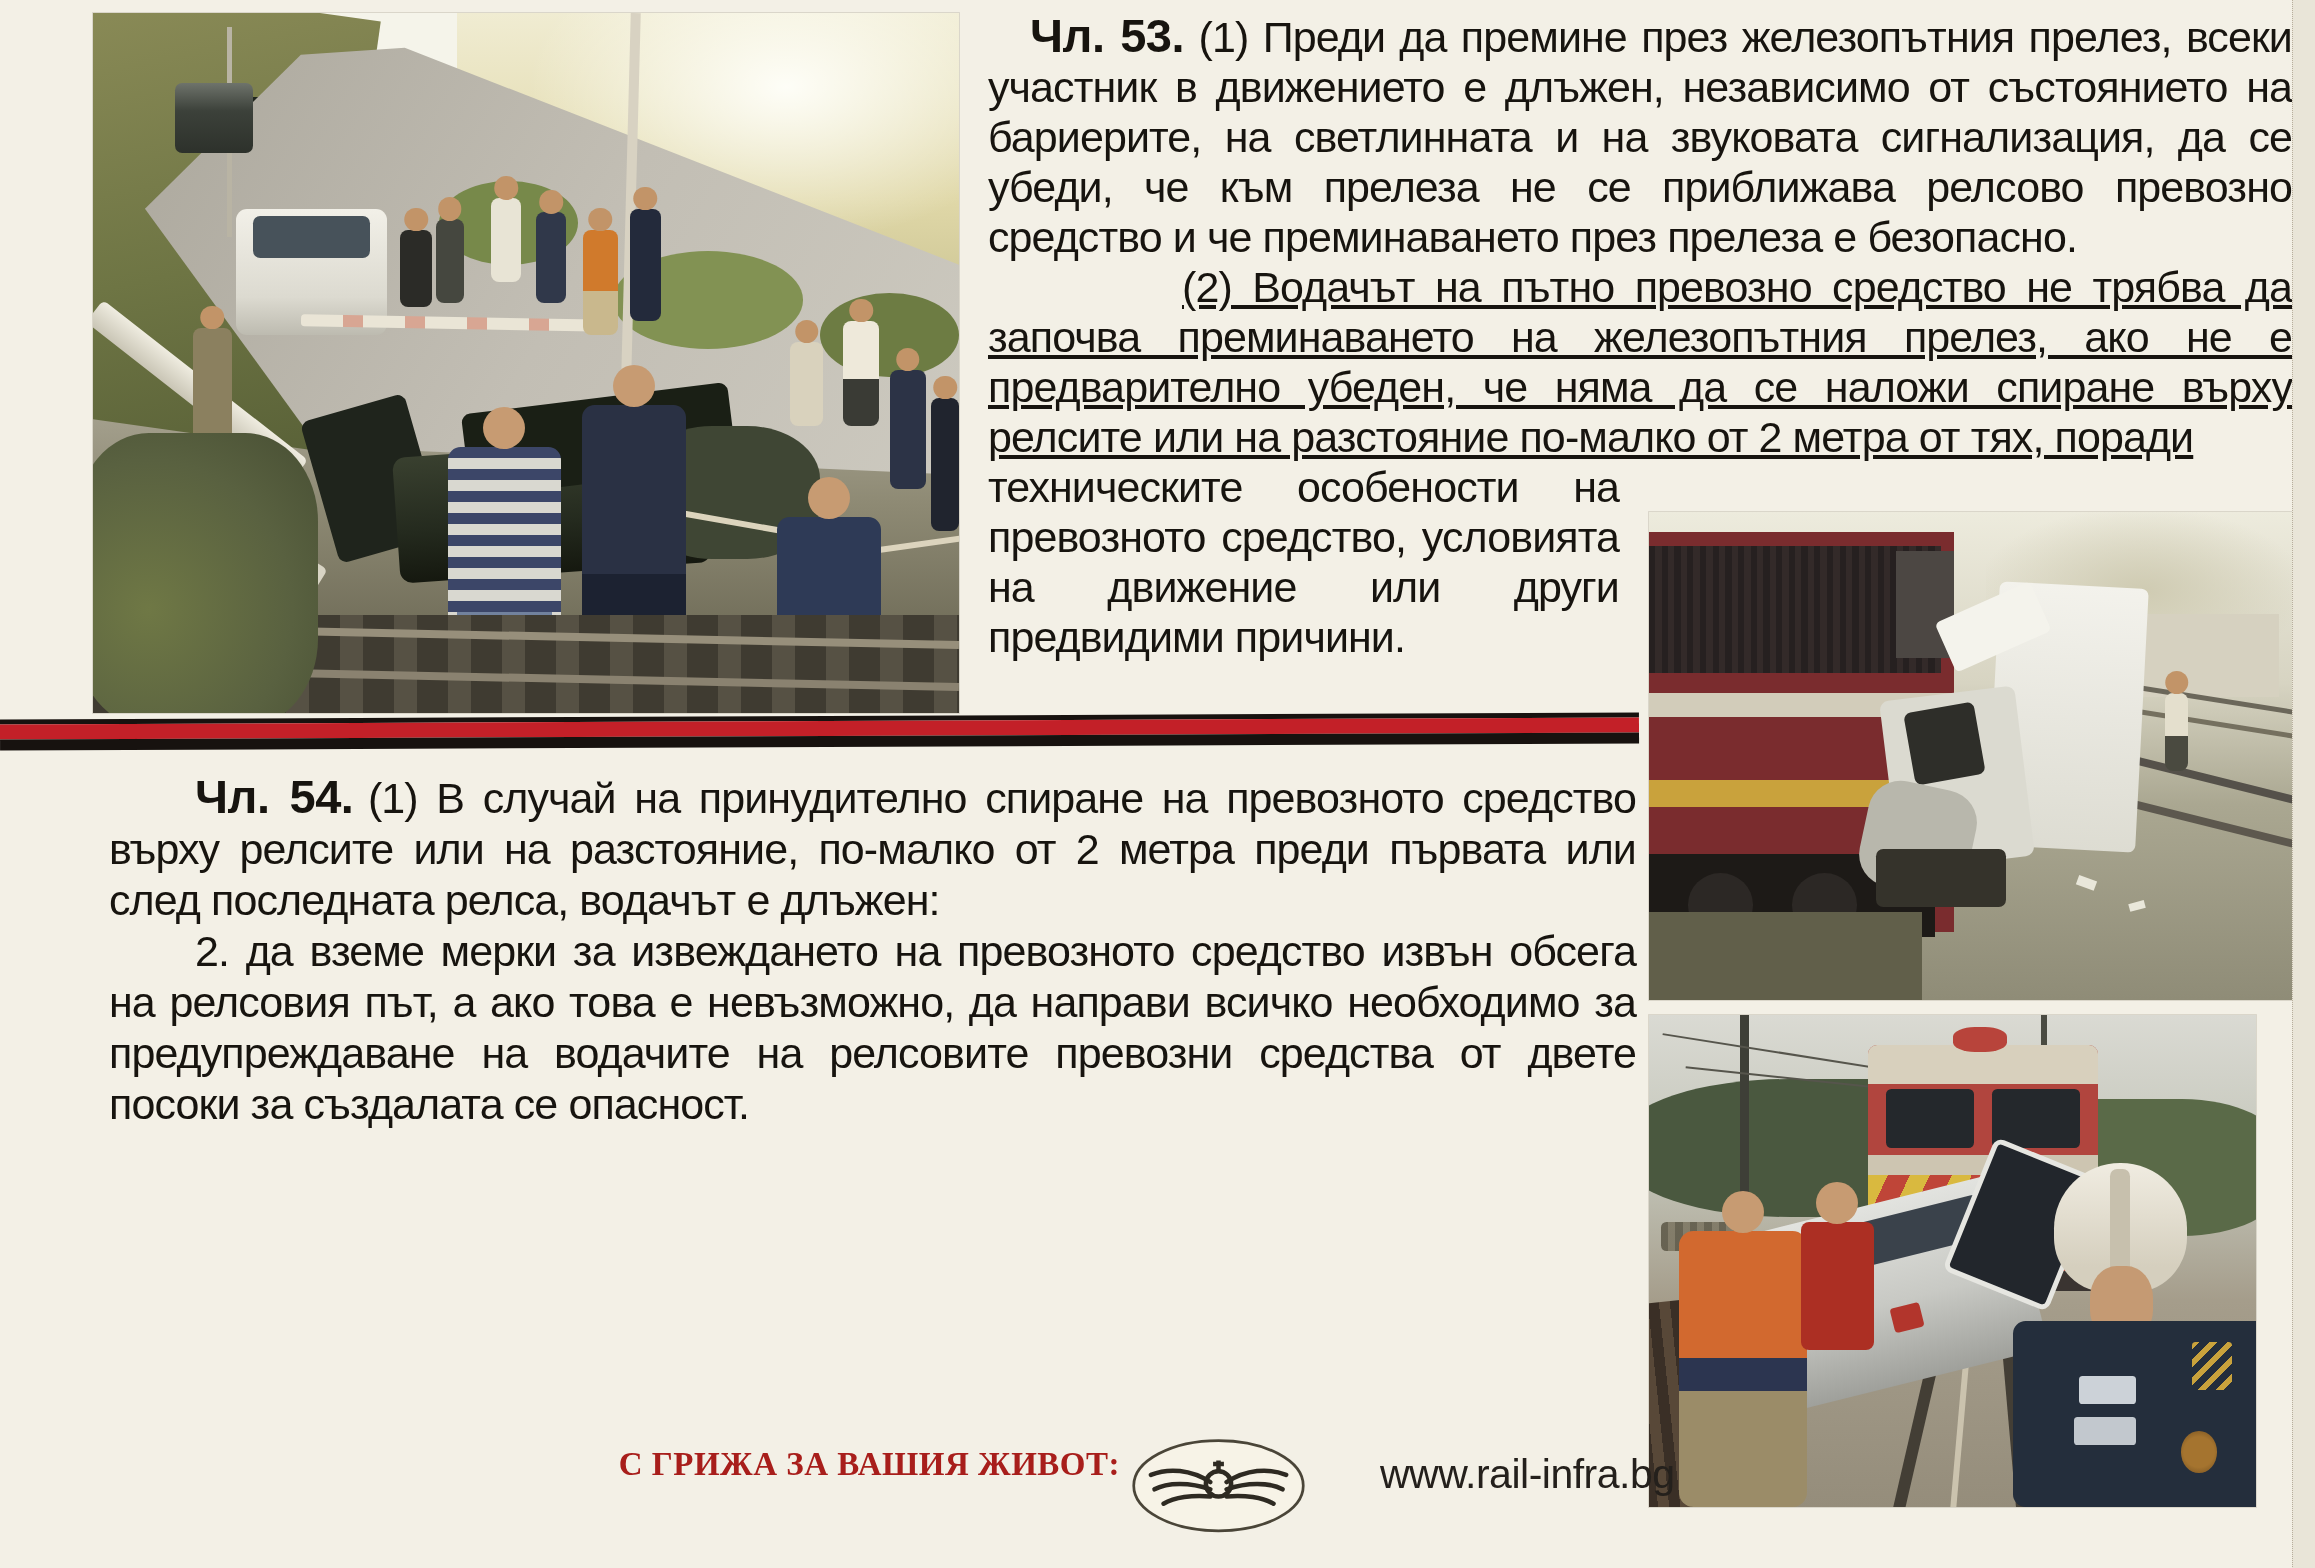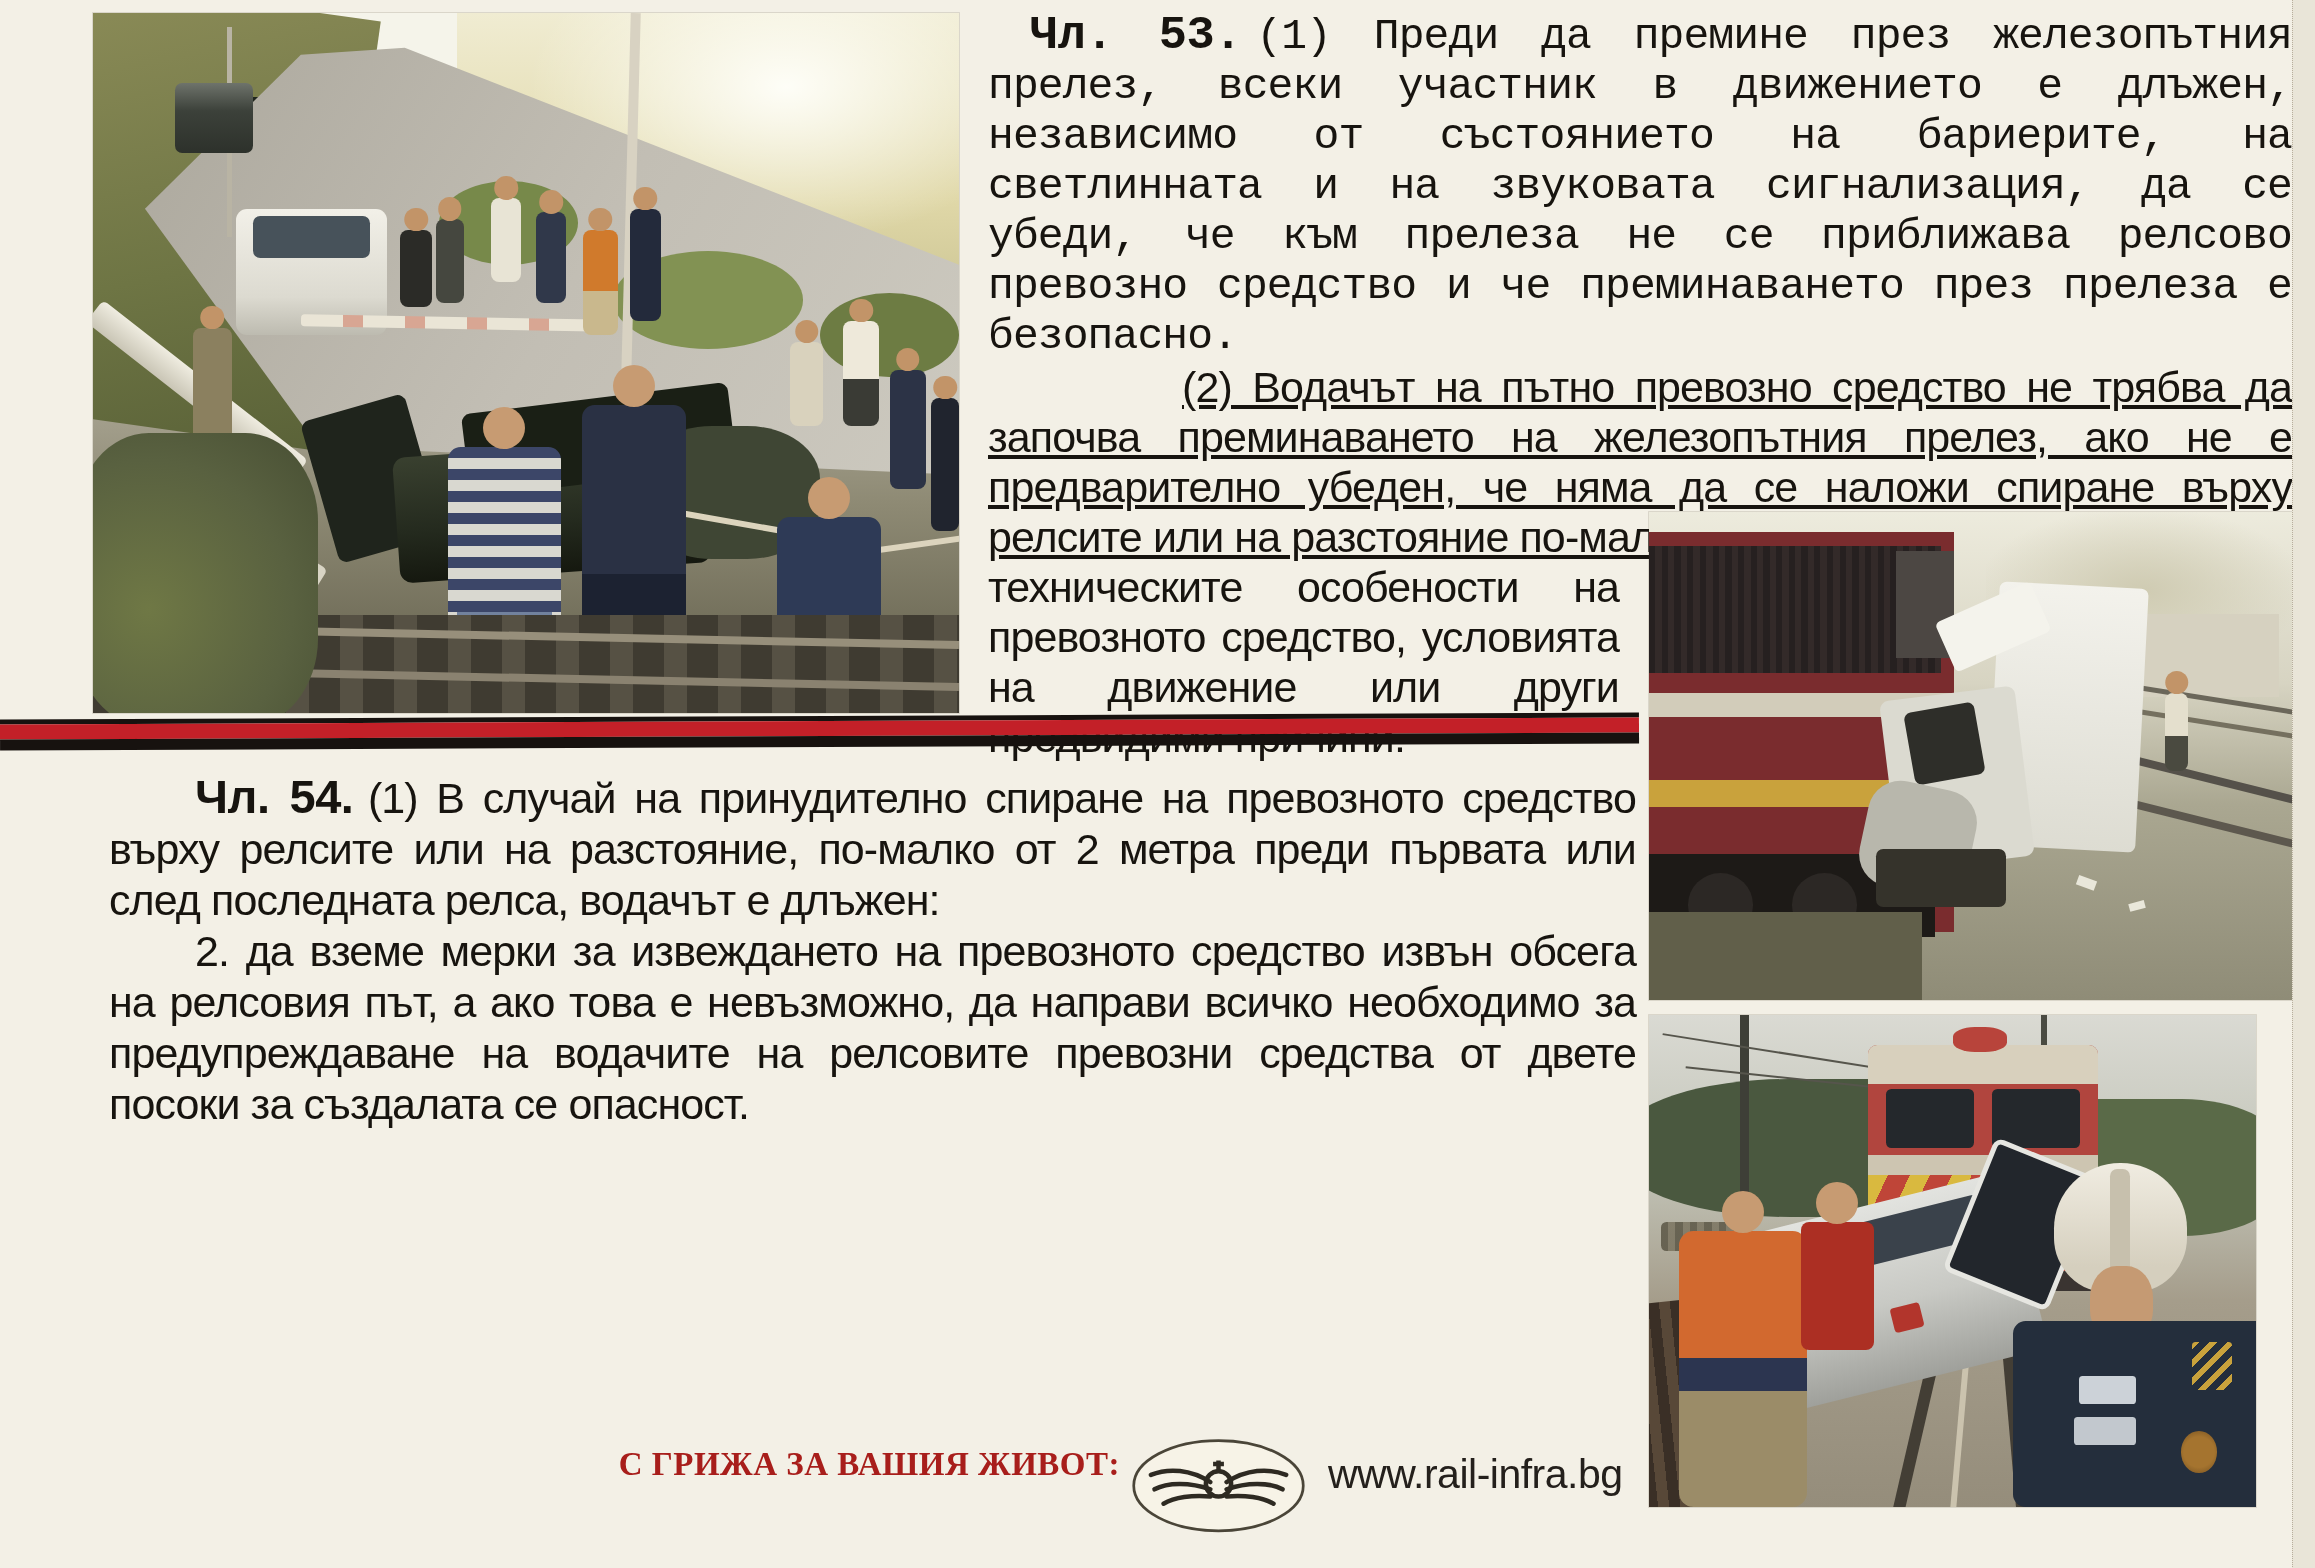--- a/index.html
+++ b/index.html
@@ -8,37 +8,37 @@
         font-family:"Liberation Sans","DejaVu Sans",sans-serif;color:var(--text_black,#17140f);}
   .photo{position:absolute;overflow:hidden;background:#ccc;box-shadow:0 0 0 0.9px rgba(60,50,30,.15);}
   .photo *{position:absolute;}
 
   
   .col{position:absolute;}
   .para{margin:0;text-align:justify;letter-spacing:-0.9px;word-spacing:0px;}
   .a53 .para{font-size:43px;line-height:50px;}
   .a54 .para{font-size:43px;line-height:51px;}
   .artnum{font-weight:bold;font-size:47px;letter-spacing:-0.5px;padding-right:14.5px;}
-  .ind46{text-indent:42px;font-family:Liberation Mono, monospace;}
+  .ind46{text-indent:42px;}
   .ind95{text-indent:86px;}
   .ind215{text-indent:194px;text-decoration:underline;}
   .ind350{text-indent:317px;}
   .narrow{width:631px;}
 
   
   .divider{position:absolute;left:0;top:716px;width:1639px;transform:rotate(-.25deg);}
   .divider .b1{height:4.5px;background:var(--divider_black,#17120f);}
   .divider .rd{height:15.4px;background:var(--divider_red,#c32028);}
   .divider .b2{height:11px;background:var(--divider_black,#17120f);}
 
   
   .slogan{position:absolute;left:125px;top:1444px;width:995px;text-align:right;
           font-family:"Liberation Serif","DejaVu Serif",serif;font-weight:bold;
           color:var(--footer_red,#a81e1b);font-size:33px;line-height:41px;letter-spacing:0.5px;}
-  .website{position:absolute;left:1328px;top:1451px;font-size:41px;letter-spacing:-0.5px;color:#24201c;}
+  .website{position:absolute;left:1380px;top:1451px;font-size:41px;letter-spacing:-0.5px;color:#24201c;}
   .logo{position:absolute;left:1127px;top:1437px;width:183px;height:101px;}
   .scan-edge{position:absolute;right:0;top:0;width:23.5px;height:100%;background:#e9e5d8;border-left:1.8px dotted #b7ae9d;}
 
   
   .fig{position:absolute;border-radius:8.1px;}
   .fig::before{content:"";position:absolute;left:50%;top:-22px;transform:translateX(-50%);
                width:23.5px;height:23.5px;border-radius:50%;background:#c29468;}
   .fig.big::before{width:42px;height:42px;top:-40px;background:#c79b72;}
 </style>
 </head>

